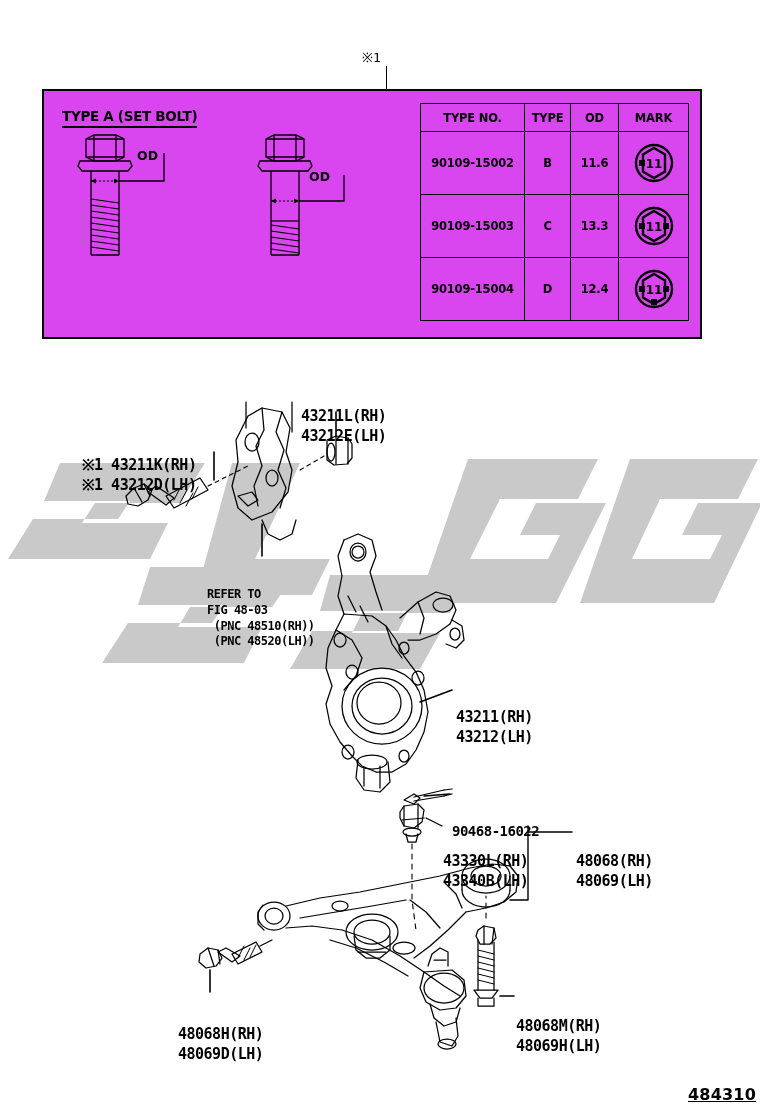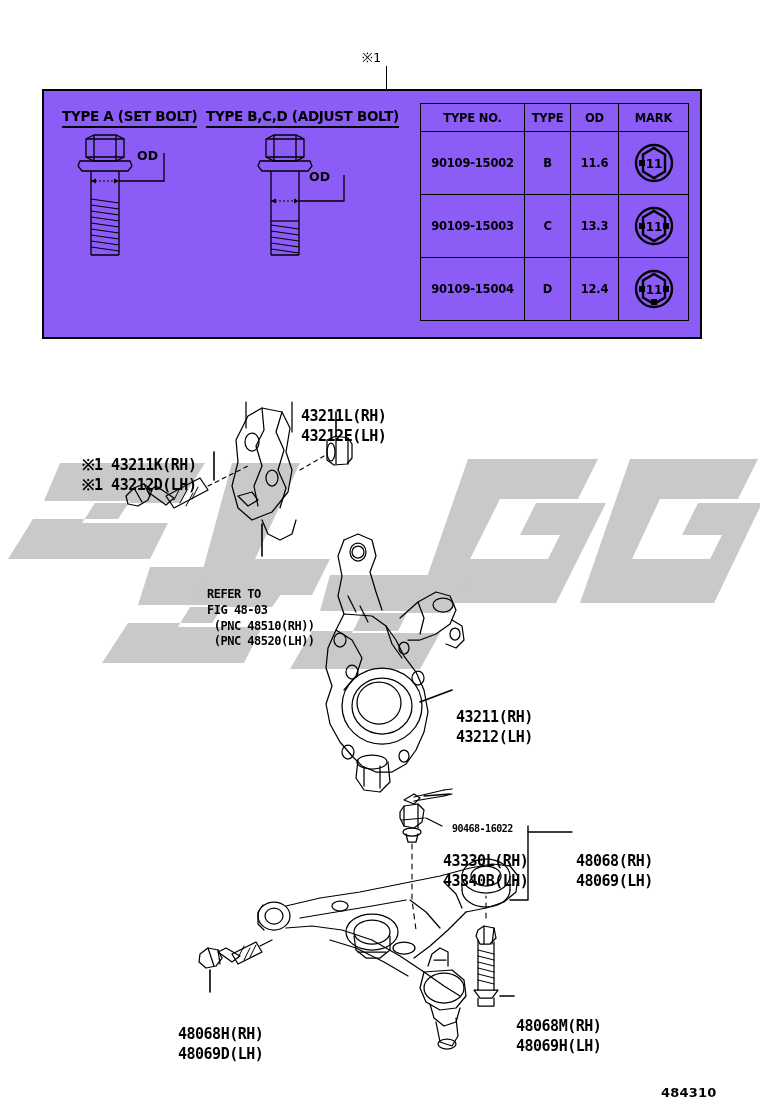--- a/index.html
+++ b/index.html
@@ -40,21 +40,21 @@
     background: #000;
     z-index: 5;
   }
 
   
   #legend-box {
     position: absolute;
     left: 42px; top: 89px;
     width: 660px; height: 250px;
     border: 2px solid #000;
-    background: #8b5cf6;
+    background: #d946ef;
     z-index: 4;
   }
   .bolt-head-title {
     position: absolute;
     font-size: 13.5px;
     font-weight: 700;
     letter-spacing: -0.3px;
     border-bottom: 2px solid #000;
     padding-bottom: 2px;
     white-space: nowrap;
@@ -112,40 +112,41 @@
     position: absolute;
     z-index: 6;
     font-family: "DejaVu Sans Mono", "Liberation Mono", monospace;
     font-size: 15px;
     font-weight: 700;
     line-height: 1.32;
     white-space: pre;
     letter-spacing: -0.5px;
     margin-top: 32px;
   }
-  .callout.small { font-size: 10px; }
+  .callout.small { font-size: 14px; }
 
   #label-43211L { left: 301px; top: 375px; }
   #label-43211K { left: 82px;  top: 424px; }
   #label-refer  { left: 207px; top: 555px; font-size: 12px; }
   #label-43211  { left: 456px; top: 676px; text-align: center; }
   #label-90468  { left: 452px; top: 790px; }
   #label-43330  { left: 443px; top: 820px; }
   #label-48068  { left: 576px; top: 820px; }
   #label-48068H { left: 178px; top: 993px; }
   #label-48068M { left: 516px; top: 985px; }
 
   #fig-id {
     position: absolute;
-    left: 661px; top: 1085px;
-    font-size: 13px;
+    left: 688px; top: 1085px;
+    font-size: 16px;
     font-weight: 600;
     font-family: "DejaVu Sans", "Liberation Sans", sans-serif;
     letter-spacing: 0.2px;
     z-index: 6;
+    text-decoration: underline;
   }
 </style>
 </head>
 <body>
 
 <svg id="watermark" viewBox="0 0 760 215" xmlns="http://www.w3.org/2000/svg">
   <g fill="#c9c9c9">
     <path d="M60 8 L205 8 L180 48 L95 48 L82 68 L168 68 L150 104 L8 104 L33 64 L118 64 L130 46 L44 46 Z"></path>
     <path d="M150 112 L300 112 L272 152 L190 152 L178 172 L262 172 L244 208 L102 208 L128 168 L212 168 L224 150 L138 150 Z"></path>
     <path d="M232 8 L300 8 L255 104 L330 104 L312 140 L196 140 Z"></path>
@@ -154,21 +155,20 @@
     <path d="M330 120 L470 120 L450 158 L362 158 L352 178 L440 178 L420 214 L290 214 L312 176 L398 176 L408 156 L320 156 Z"></path>
   </g>
 </svg>
 
 <div id="top-note">※1</div>
 <div id="top-note-line"></div>
 
 <div id="legend-box">
 
   <div class="bolt-head-title" id="type-a-title">TYPE A (SET BOLT)</div>
-  <div class="bolt-head-title" id="type-bcd-title">TYPE B,C,D (ADJUST BOLT)</div>
 
   <svg style="position:absolute;left:0;top:42px;width:376px;height:200px;" viewBox="0 0 376 200" xmlns="http://www.w3.org/2000/svg">
     <g fill="none" stroke="#000" stroke-width="1.3">
 
       <path d="M42 6 L50 2 L72 2 L80 6 L80 24 L72 28 L50 28 L42 24 Z"></path>
       <path d="M42 6 L80 6 M42 24 L80 24 M50 2 L50 28 M72 2 L72 28"></path>
       <path d="M36 28 L86 28 L88 33 L84 38 L38 38 L34 33 Z"></path>
       <path d="M47 38 L47 58 M75 38 L75 58"></path>
       <path d="M47 58 L47 122 M75 58 L75 122 M47 122 L75 122"></path>
       <g stroke-width="1.1">

